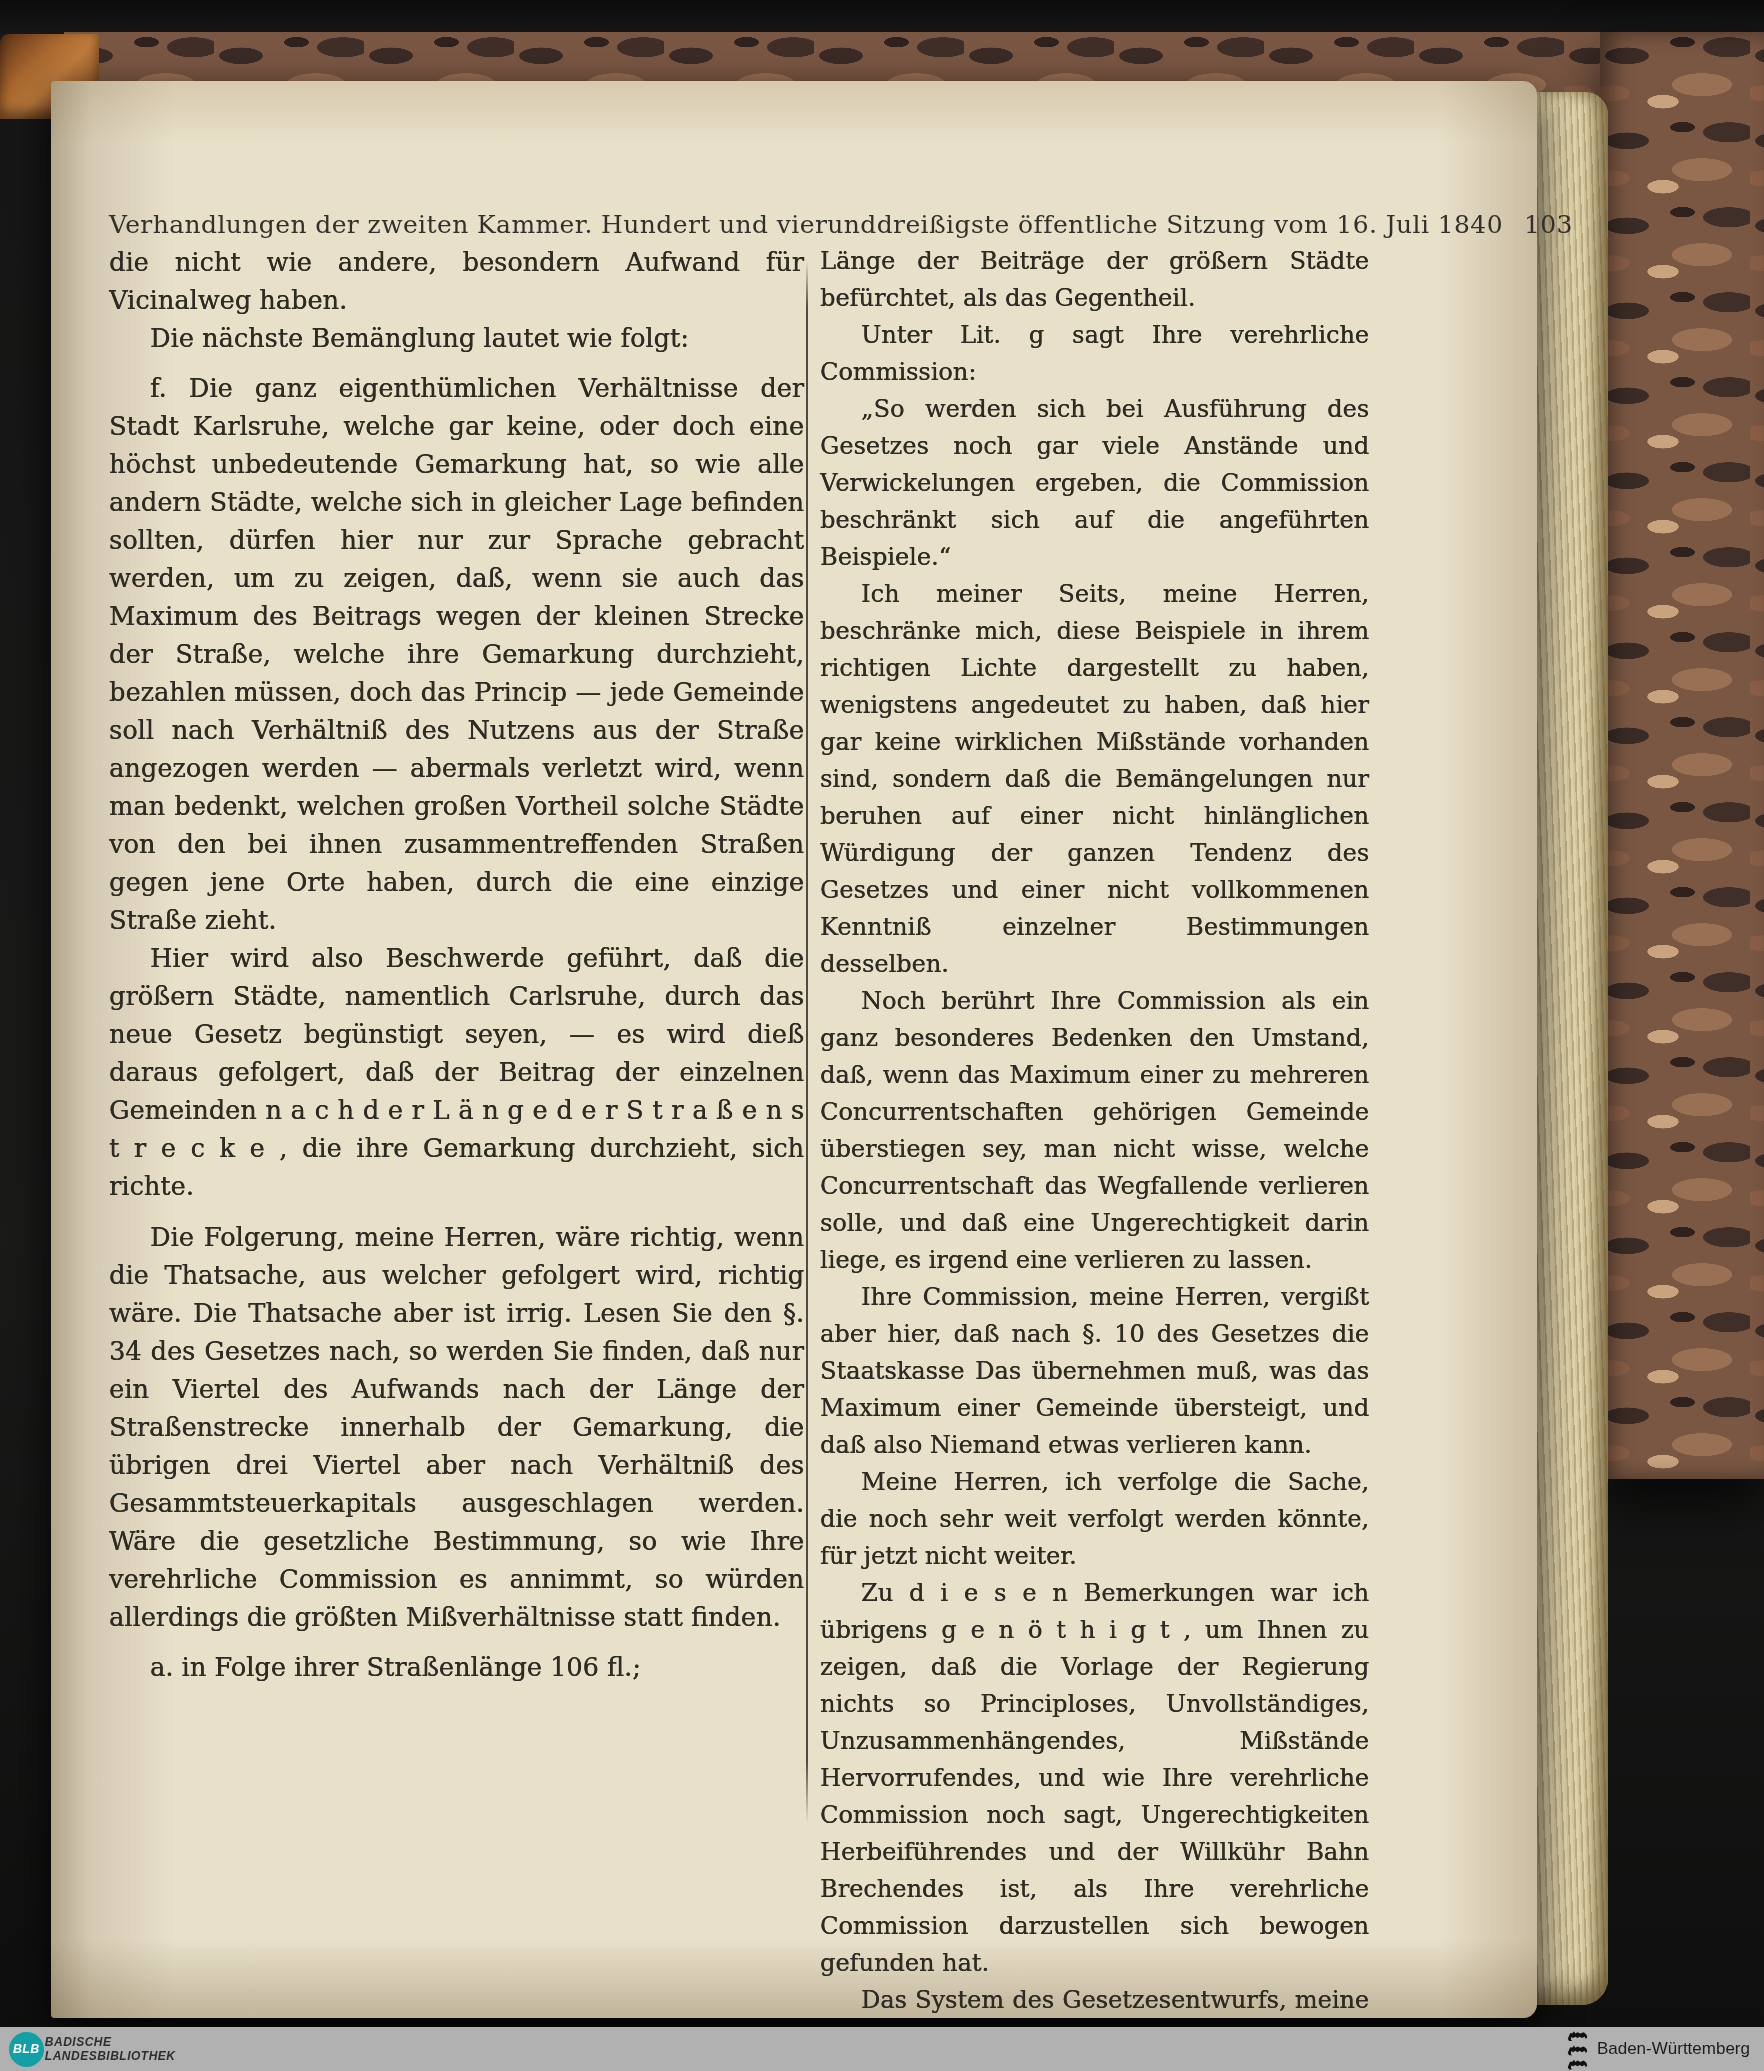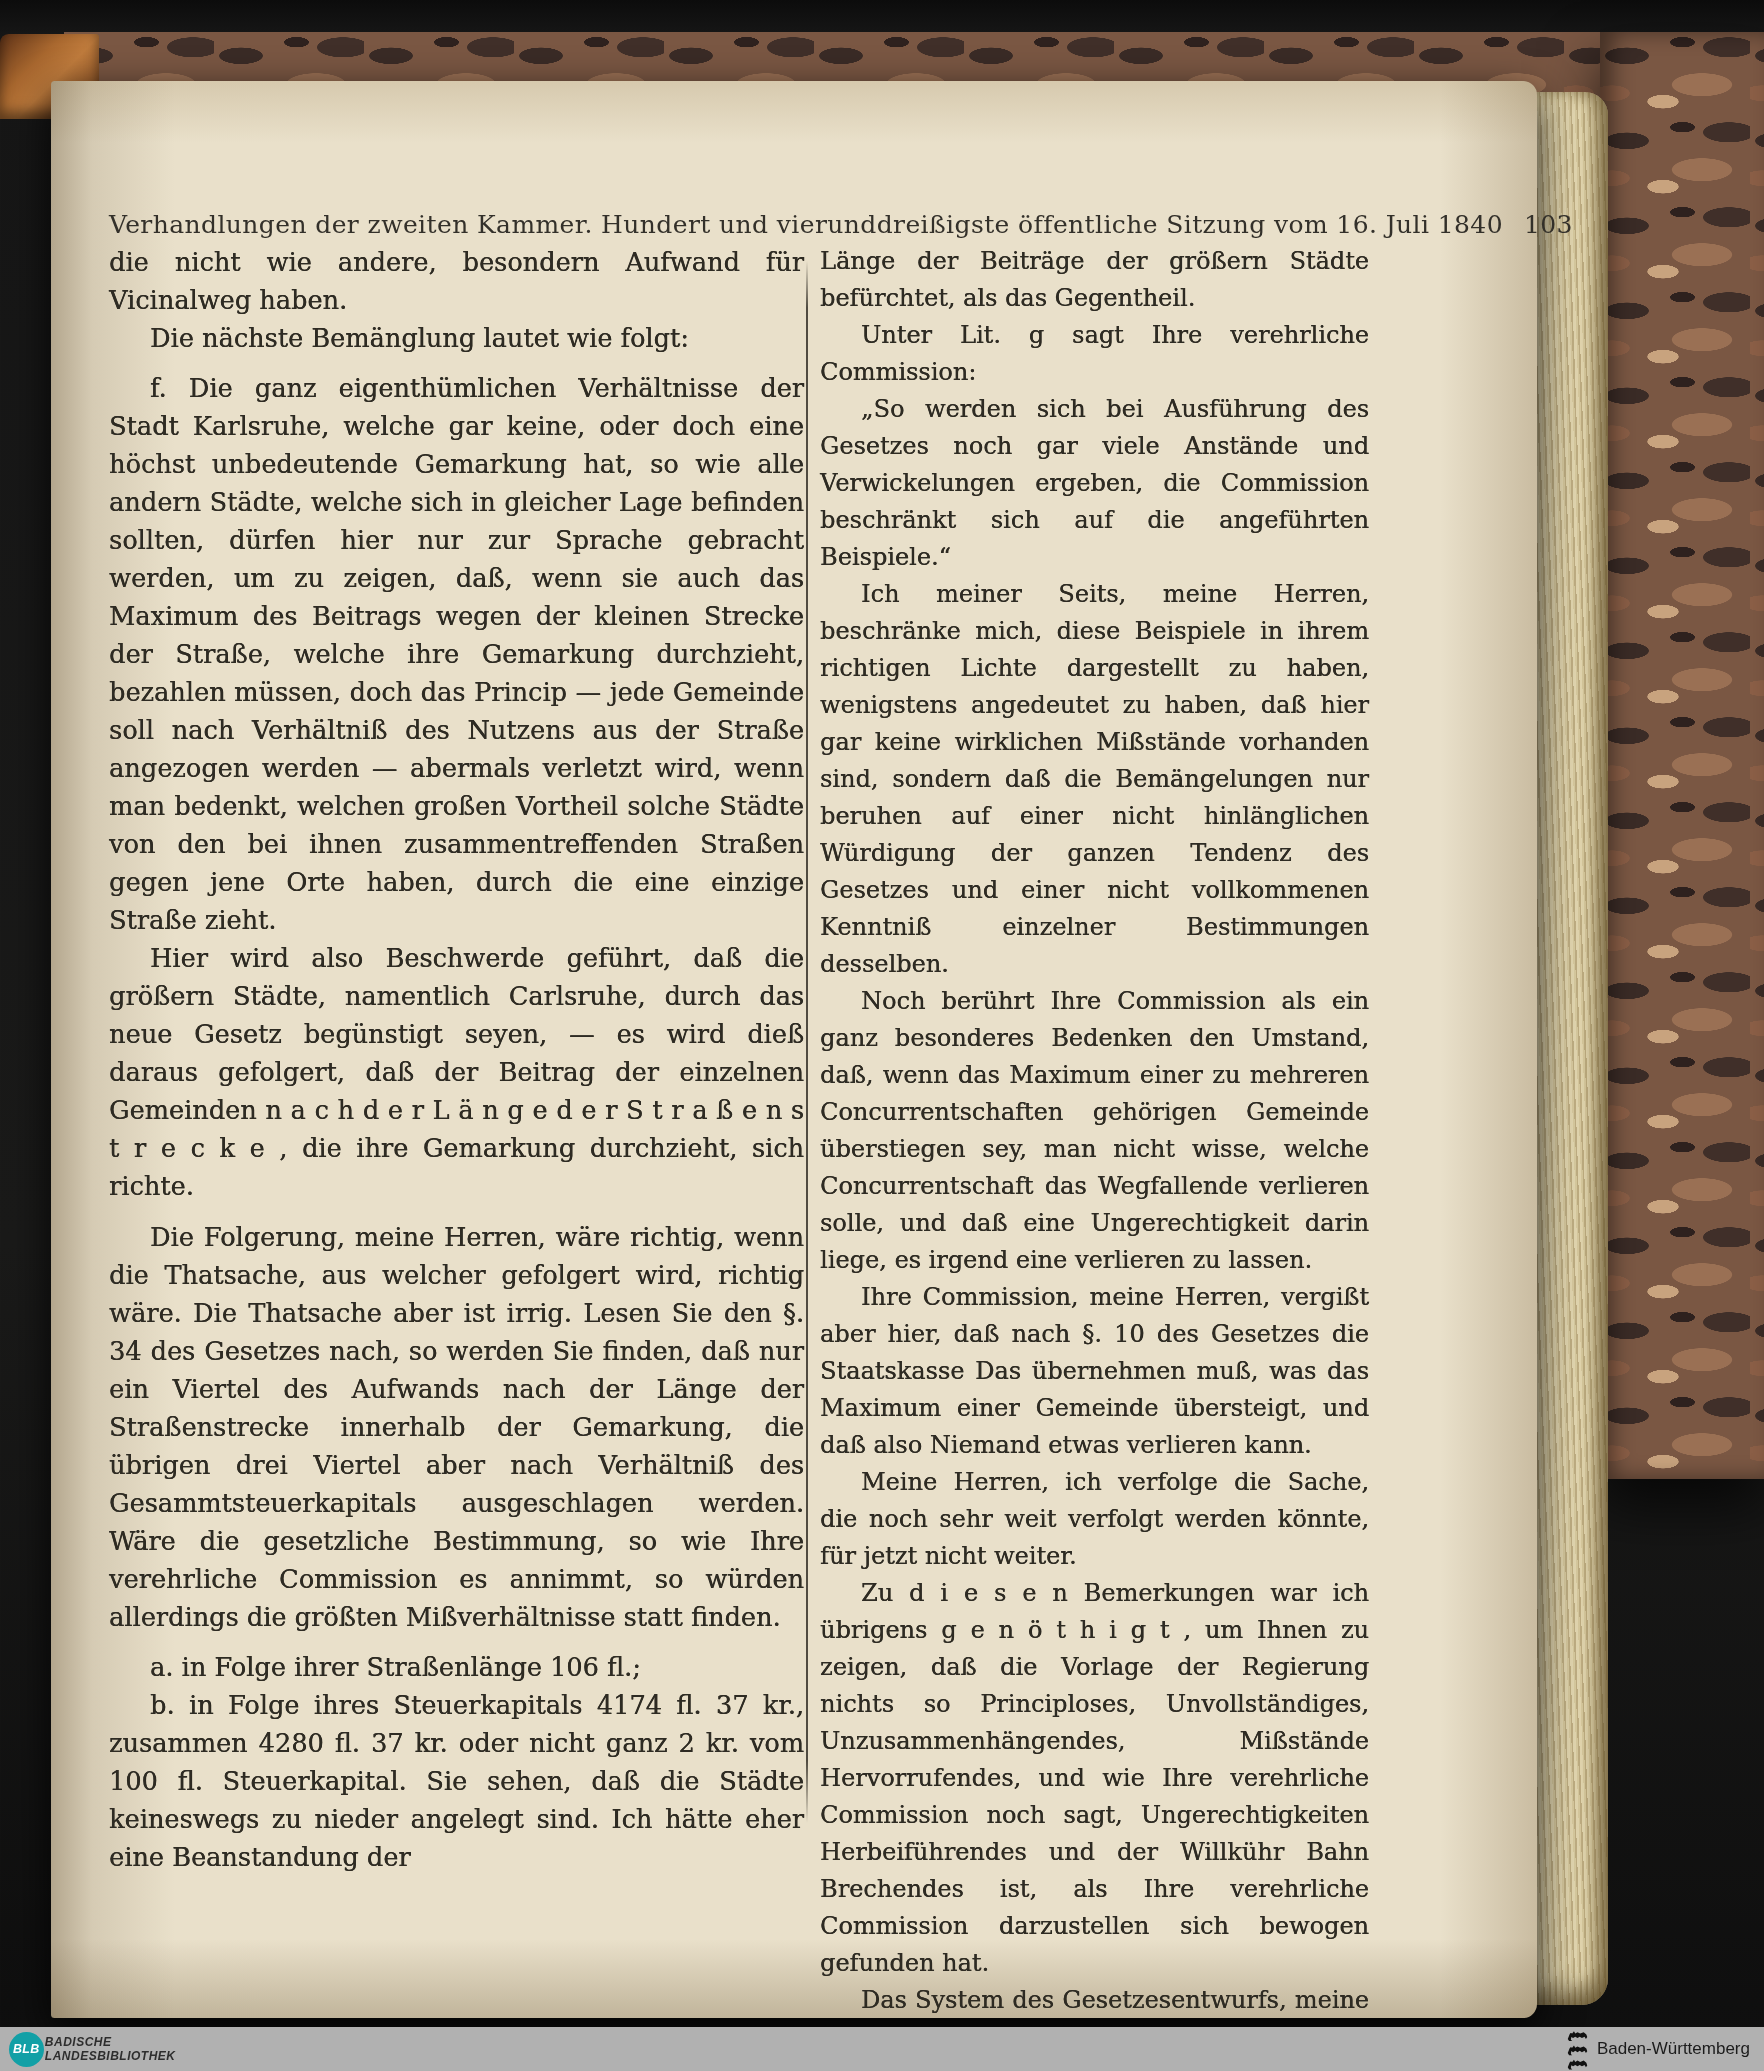--- a/index.html
+++ b/index.html
@@ -89,21 +89,20 @@
       <span class="page-number">103</span>
     </div>
 
     <div class="col col-left">
         <p class="para cont">die nicht wie andere, besondern Aufwand für Vicinalweg haben.</p>
         <p class="para norm">Die nächste Bemänglung lautet wie folgt:</p>
         <p class="para norm gap">f. Die ganz eigenthümlichen Verhältnisse der Stadt Karlsruhe, welche gar keine, oder doch eine höchst unbedeutende Gemarkung hat, so wie alle andern Städte, welche sich in gleicher Lage befinden sollten, dürfen hier nur zur Sprache gebracht werden, um zu zeigen, daß, wenn sie auch das Maximum des Beitrags wegen der kleinen Strecke der Straße, welche ihre Gemarkung durchzieht, bezahlen müssen, doch das Princip — jede Gemeinde soll nach Verhältniß des Nutzens aus der Straße angezogen werden — abermals verletzt wird, wenn man bedenkt, welchen großen Vortheil solche Städte von den bei ihnen zusammentreffenden Straßen gegen jene Orte haben, durch die eine einzige Straße zieht.</p>
         <p class="para norm">Hier wird also Beschwerde geführt, daß die größern Städte, namentlich Carlsruhe, durch das neue Gesetz begünstigt seyen, — es wird dieß daraus gefolgert, daß der Beitrag der einzelnen Gemeinden n a c h  d e r  L ä n g e  d e r  S t r a ß e n s t r e c k e , die ihre Gemarkung durchzieht, sich richte.</p>
         <p class="para norm gap">Die Folgerung, meine Herren, wäre richtig, wenn die Thatsache, aus welcher gefolgert wird, richtig wäre. Die Thatsache aber ist irrig. Lesen Sie den §. 34 des Gesetzes nach, so werden Sie finden, daß nur ein Viertel des Aufwands nach der Länge der Straßenstrecke innerhalb der Gemarkung, die übrigen drei Viertel aber nach Verhältniß des Gesammtsteuerkapitals ausgeschlagen werden. Wäre die gesetzliche Bestimmung, so wie Ihre verehrliche Commission es annimmt, so würden allerdings die größten Mißverhältnisse statt finden.</p>
         <p class="para norm gap">a. in Folge ihrer Straßenlänge 106 fl.;</p>
-        <p class="para norm">b. in Folge ihres Steuerkapitals 4174 fl. 37 kr., zusammen 4280 fl. 37 kr. oder nicht ganz 2 kr. vom 100 fl. Steuerkapital. Sie sehen, daß die Städte keineswegs zu nieder angelegt sind. Ich hätte eher eine Beanstandung der</p>
       </div>
     <div class="divider"></div>
     <div class="col col-right">
         <p class="para cont">Länge der Beiträge der größern Städte befürchtet, als das Gegentheil.</p>
         <p class="para norm">Unter Lit. g sagt Ihre verehrliche Commission:</p>
         <p class="para norm">„So werden sich bei Ausführung des Gesetzes noch gar viele Anstände und Verwickelungen ergeben, die Commission beschränkt sich auf die angeführten Beispiele.“</p>
         <p class="para norm">Ich meiner Seits, meine Herren, beschränke mich, diese Beispiele in ihrem richtigen Lichte dargestellt zu haben, wenigstens angedeutet zu haben, daß hier gar keine wirklichen Mißstände vorhanden sind, sondern daß die Bemängelungen nur beruhen auf einer nicht hinlänglichen Würdigung der ganzen Tendenz des Gesetzes und einer nicht vollkommenen Kenntniß einzelner Bestimmungen desselben.</p>
         <p class="para norm">Noch berührt Ihre Commission als ein ganz besonderes Bedenken den Umstand, daß, wenn das Maximum einer zu mehreren Concurrentschaften gehörigen Gemeinde überstiegen sey, man nicht wisse, welche Concurrentschaft das Wegfallende verlieren solle, und daß eine Ungerechtigkeit darin liege, es irgend eine verlieren zu lassen.</p>
         <p class="para norm">Ihre Commission, meine Herren, vergißt aber hier, daß nach §. 10 des Gesetzes die Staatskasse Das übernehmen muß, was das Maximum einer Gemeinde übersteigt, und daß also Niemand etwas verlieren kann.</p>
         <p class="para norm">Meine Herren, ich verfolge die Sache, die noch sehr weit verfolgt werden könnte, für jetzt nicht weiter.</p>

